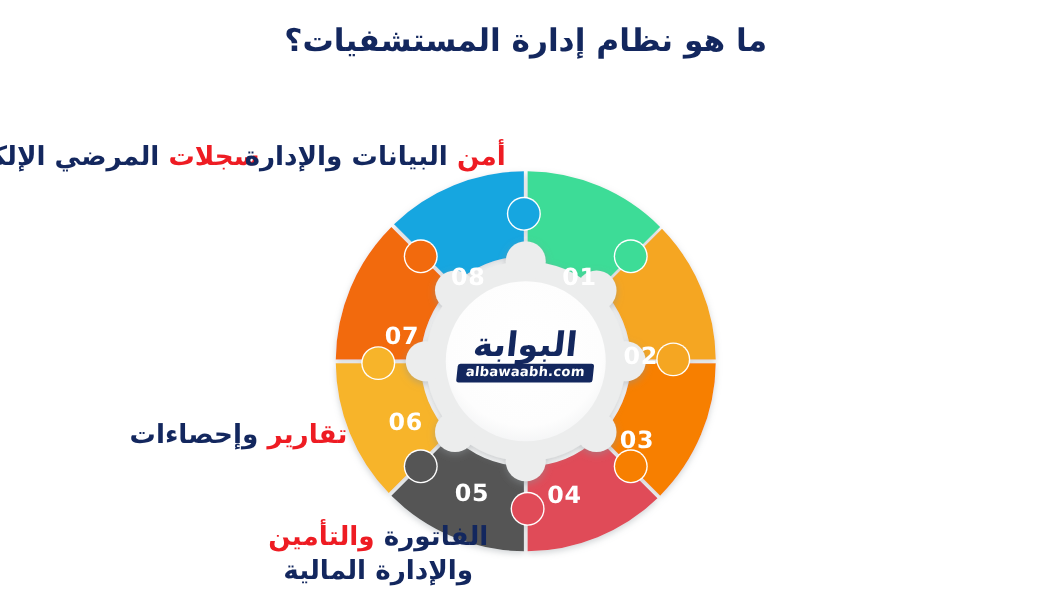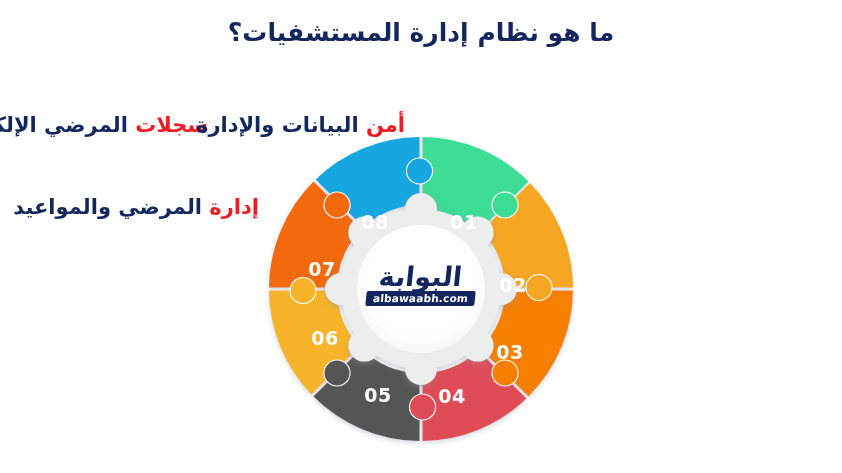--- a/index.html
+++ b/index.html
@@ -228,26 +228,29 @@
 
   <div class="logo-wrap">
     <div class="logo-ar">البوابة</div>
     <div class="logo-en">albawaabh.com</div>
   </div>
 
   <div class="lbl lbl-right" id="label-01">
     <span class="hl">سجلات</span><span> المرضي الإلكترونية</span>
   </div>
 
-  <div class="lbl lbl-right" id="label-02">
-    <span class="hl">إدارة</span><span> المرضي والمواعيد</span>
-  </div>
-
-
-
-
+
+
+
+  <div class="lbl two-line" id="label-05">
+    <span>الفاتورة </span><span class="hl">والتأمين</span><span> والإدارة المالية</span>
+  </div>
+
+  <div class="lbl lbl-left" id="label-06">
+    <span class="hl">تقارير</span><span> وإحصاءات</span>
+  </div>
 
 
   <div class="lbl lbl-left" id="label-08">
     <span class="hl">أمن</span><span> البيانات والإدارة</span>
   </div>
 
 </div>
 
 </body></html>

